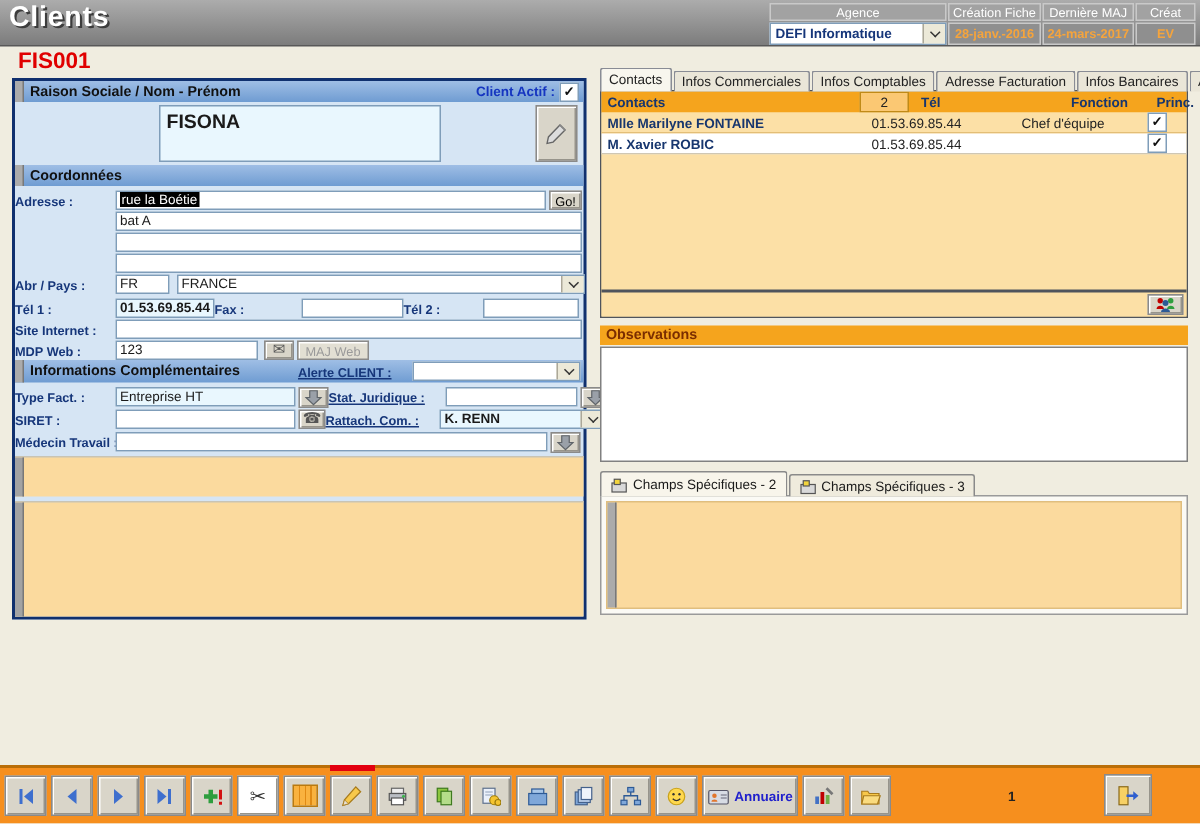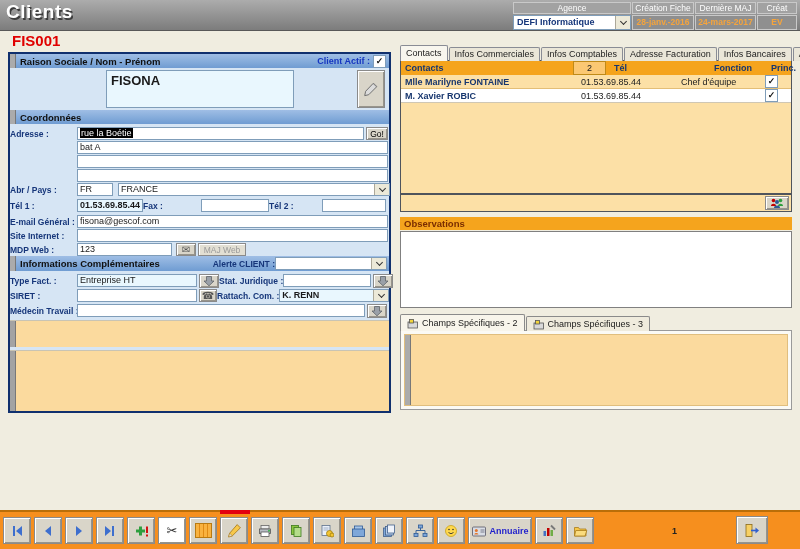--- a/index.html
+++ b/index.html
@@ -49,22 +49,22 @@
   .btn{background:#D9D5C9;border:1px solid #8A8A8A;box-shadow:inset 1px 1px 0 #FFF,inset -1px -1px 0 #97948B;
        display:inline-flex;align-items:center;justify-content:center;padding:0;cursor:pointer;
        font-family:"Liberation Sans",sans-serif;box-sizing:border-box;flex:none;}
   .edit-btn{position:absolute;right:4px;top:2px;width:28px;height:38px;}
 
   .fbody{flex:none;padding-top:2px;}
   .frow{display:flex;align-items:center;margin-top:1px;height:13px;}
   .frow.mt3{margin-top:3px;}
   .flabel{width:64px;flex:none;text-align:left;padding-right:3px;color:#16367A;font-weight:bold;
           font-size:8.5px;white-space:nowrap;}
-  .flabel2{flex:1;text-align:right;padding-right:0;color:#16367A;font-weight:bold;font-size:8.5px;
-           white-space:nowrap;}
+  .flabel2{flex:1;text-align:right;padding-right:14px;color:#16367A;font-weight:bold;font-size:8.5px;
+           white-space:nowrap;text-decoration:underline;}
   .inp{height:13px;background:#fff;border:1px solid #7F9DB9;font-size:9px;padding:0 2px;
        line-height:11px;box-sizing:border-box;white-space:nowrap;overflow:hidden;flex:none;}
   .inp.filled{background:#E9F7FE;}
   .inp.bold{font-weight:bold;}
   .sel{background:#000;color:#fff;padding:0 1px;}
   .combo{display:flex;height:13px;border:1px solid #7F9DB9;background:#fff;box-sizing:border-box;flex:none;}
   .combo .ctext{flex:1;padding:0 2px;line-height:11px;font-size:9px;white-space:nowrap;overflow:hidden;}
   .combo.filled{background:#E9F7FE;}
   .arr-btn{width:20px;height:14px;}
   .sm-btn{height:13px;font-size:8.5px;padding:0 2px;}
@@ -222,24 +222,20 @@
         </div>
       </div>
       <div class="frow mt3">
         <span class="flabel">Tél 1 :</span>
         <div class="inp filled bold" style="width:66px">01.53.69.85.44</div>
         <span class="flabel" style="width:55px">Fax :</span>
         <div class="inp" style="width:68px"></div>
         <span class="flabel" style="width:50px">Tél 2 :</span>
         <div class="inp" style="width:64px"></div>
       </div>
-      <div class="frow mt3">
-        <span class="flabel">E-mail Général :</span>
-        <div class="inp" style="width:311px">fisona@gescof.com</div>
-      </div>
       <div class="frow">
         <span class="flabel">Site Internet :</span>
         <div class="inp" style="width:311px"></div>
       </div>
       <div class="frow">
         <span class="flabel">MDP Web :</span>
         <div class="inp" style="width:95px">123</div>
         <button class="btn sm-btn" style="width:20px;margin-left:4px">
             <span class="ico-txt">✉</span>
           </button>

